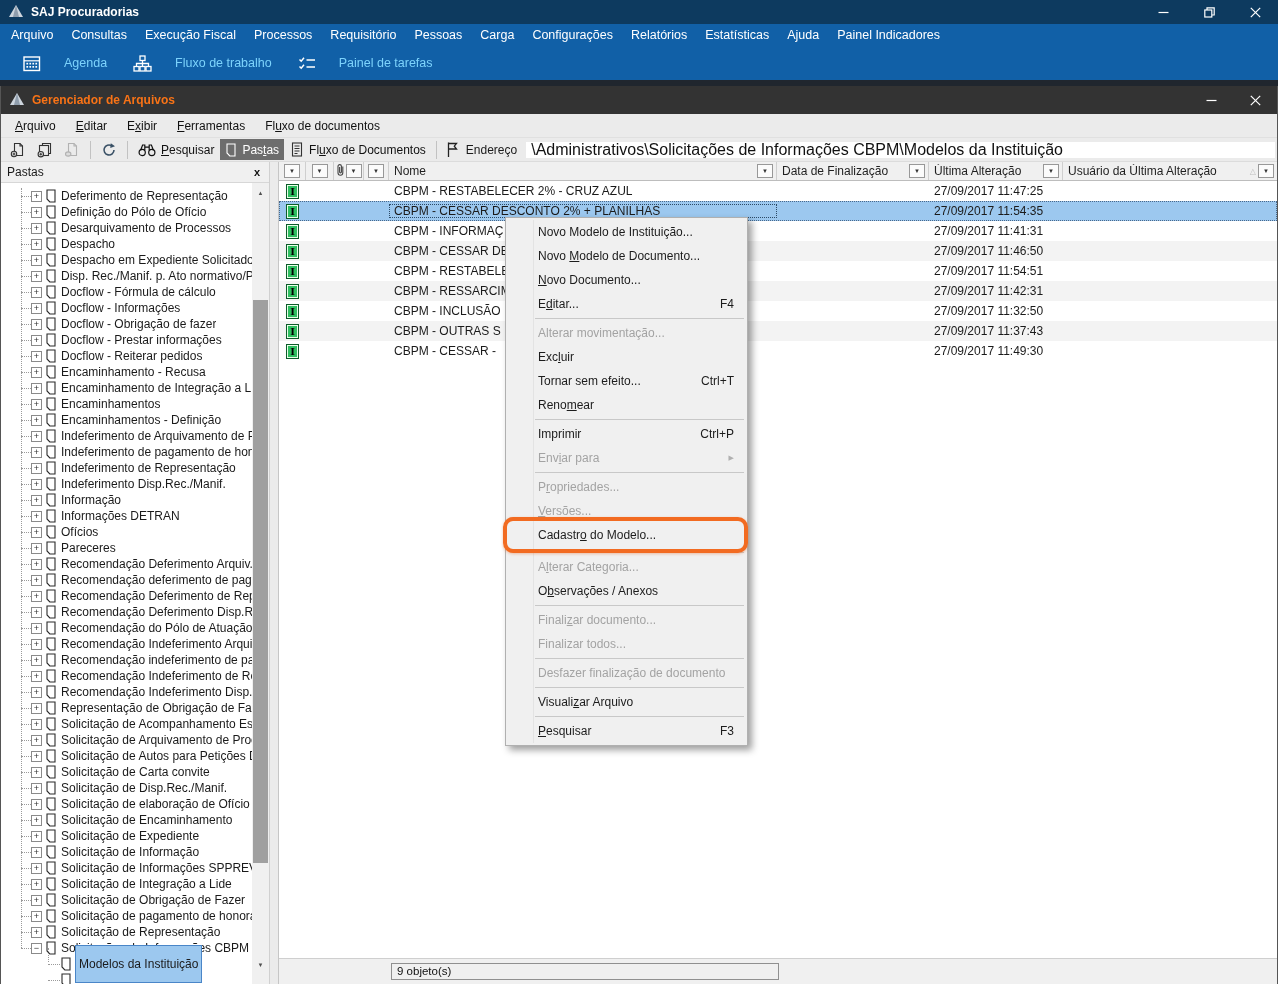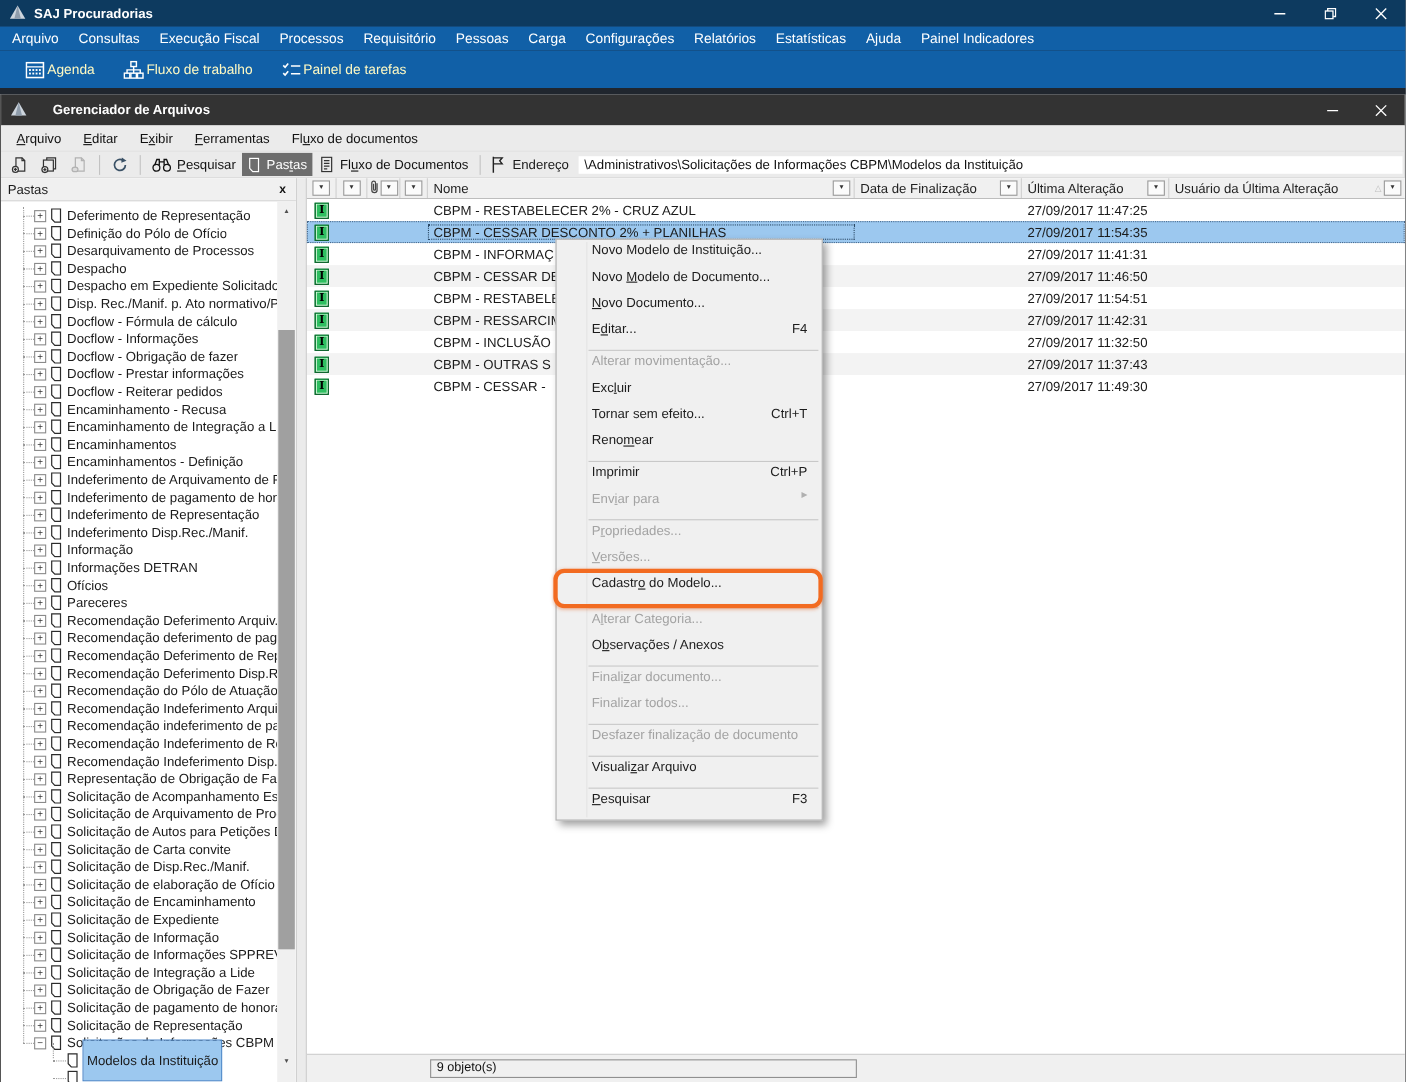--- a/index.html
+++ b/index.html
@@ -8,39 +8,39 @@
   .app { position:relative; width:1278px; height:984px; background:#20262e; overflow:hidden; }
 
   
   .titlebar { height:24px; background:var(--title-bar,#0D3A5F); display:flex; align-items:center; padding-left:8px; }
   .titlebar-title { color:#fff; font-weight:bold; font-size:12px; margin-left:7px; }
   .win-controls { margin-left:auto; display:flex; height:100%; }
   .wc { width:46px; height:100%; display:flex; align-items:center; justify-content:center; cursor:default; }
   .appmenu { height:22px; background:var(--menu-bar-blue,#1160A7); display:flex; align-items:center; padding-left:2px; }
   .appmenu-item { color:#fff; font-size:12.5px; padding:0 9px; line-height:22px; white-space:nowrap; }
   .apptoolbar { height:34px; background:var(--menu-bar-blue,#1160A7); display:flex; align-items:center; padding-left:10px; }
-  .apptool-item { display:flex; align-items:center; gap:2px; color:#fef9c3; font-size:12.5px; padding:0 13px; white-space:nowrap; }
+  .apptool-item { display:flex; align-items:center; gap:23px; color:#7dd3fc; font-size:12.5px; padding:0 13px; white-space:nowrap; }
   .appgap { height:6px; background:#20262e; }
 
   
   .gw { height:898px; display:flex; flex-direction:column; border-left:1px solid #555; border-right:1px solid #555; background:#f0f0f0; }
   .gw-titlebar { height:28px; background:#333333; display:flex; align-items:center; padding-left:8px; flex:0 0 auto; }
-  .gw-title { color:#ffffff; font-weight:bold; font-size:12px; margin-left:23px; }
+  .gw-title { color:#f97316; font-weight:bold; font-size:12px; margin-left:7px; }
   .gw-controls { margin-left:auto; display:flex; height:100%; }
   .gw-wc { width:44px; height:100%; display:flex; align-items:center; justify-content:center; }
   .gw-menubar { height:24px; background:#ebebeb; display:flex; align-items:center; padding-left:4px; border-bottom:1px solid #e0e0e0; flex:0 0 auto; }
   .gw-menubar .mitem { padding:0 10px; font-size:12px; line-height:24px; color:#111; white-space:nowrap; }
   .gw-toolbar { height:24px; background:#ebebeb; display:flex; align-items:center; padding-left:4px; gap:1px; flex:0 0 auto; border-bottom:1px solid #dcdcdc; }
   .tbtn { display:flex; align-items:center; gap:5px; height:21px; padding:0 5px; border:none; background:transparent; font-size:12px; color:#111; font-family:inherit; white-space:nowrap; }
   .tbtn svg { display:block; }
   .tbtn.pressed { background:#6d6d6d; color:#fff; }
   .tbtn.disabled { color:#b0b0b0; }
   .tsep { width:1px; height:18px; background:#c2c2c2; margin:0 4px; }
   .addr-label { font-size:12px; margin:0 8px 0 6px; }
-  .addr-input { flex:1; height:16px; border:none; background:#fff; font-family:inherit; font-size:12px; padding:0 5px; margin-right:2px; color:#111; outline:none; }
+  .addr-input { flex:1; height:16px; border:none; background:#fff; font-family:inherit; font-size:16px; padding:0 5px; margin-right:2px; color:#111; outline:none; }
 
   
   .gw-body { flex:1; display:flex; min-height:0; background:#fff; }
   .folders-panel { width:268px; flex:0 0 auto; display:flex; flex-direction:column; background:#fff; position:relative; }
   .folders-header { height:21px; background:#f0f0f0; border-bottom:1px solid #d7d7d7; display:flex; align-items:center; padding:0 6px; font-size:12px; flex:0 0 auto; }
   .folders-close { margin-left:auto; font-size:11px; color:#111; font-weight:bold; padding:0 3px; }
   .tree-wrap { flex:1; position:relative; overflow:hidden; }
   .tree { position:absolute; left:0; top:0; right:17px; bottom:0; overflow:hidden; padding-top:5px; }
   .tree::before { content:""; position:absolute; left:20px; top:5px; height:760px; border-left:1px dotted #9a9a9a; }
   .child-guide { position:absolute; left:47px; top:765px; height:14px; border-left:1px dotted #9a9a9a; }
@@ -80,21 +80,21 @@
   .frow.selected .c-name { outline:1px dotted #2c4a66; outline-offset:-1px; }
   .doc-i { width:13px; height:15px; background:var(--document-icon-green,#2EBE60); border:1px solid #0d5c2a; box-shadow:inset 0 0 0 1px #eaffe f0; box-shadow:inset 0 0 0 1px #e8ffe8; color:#000; font-family:"DejaVu Serif", serif; font-weight:bold; font-size:10px; line-height:13px; text-align:center; }
   .blur { width:105px; height:12px; background:#bdbdbd; border-radius:2px; filter:blur(3px); opacity:.85; }
   .list-filler { flex:1; background:#fff; }
   .statusbar { height:26px; background:#f0f0f0; border-top:1px solid #cfcfcf; display:flex; align-items:center; flex:0 0 auto; }
   .status-box { margin-left:112px; width:388px; height:17px; border:1px solid #909090; font-size:11.5px; line-height:15px; padding-left:5px; color:#111; background:#f0f0f0; }
 
   
   .context-menu { position:absolute; left:505px; top:217px; width:243px; background:#f0f0f0; border:1px solid #b0b0b0; box-shadow:4px 4px 7px rgba(0,0,0,.38); padding:2px 0; z-index:40; }
   .context-menu::before { content:""; position:absolute; left:27px; top:2px; bottom:2px; width:1px; background:#e3e3e3; }
-  .cm-item { position:relative; height:24px; display:flex; padding:0 13px 0 32px; font-size:12px; color:#1c1c1c; }
+  .cm-item { position:relative; height:24px; display:flex; align-items:center; padding:0 13px 0 32px; font-size:12px; color:#1c1c1c; }
   .cm-item.disabled { color:#a3a3a3; }
   .cm-label { flex:1; white-space:nowrap; overflow:hidden; }
   .cm-short { margin-left:auto; padding-left:14px; }
   .cm-sub { margin-left:auto; font-size:7px; color:#b0b0b0; }
   .cm-sep { height:1px; background:#c8c8c8; margin:2px 3px 2px 29px; }
   .cm-item.hl::after { content:""; position:absolute; left:-3px; right:-1px; top:-6px; bottom:-6px; border:4px solid var(--highlight-orange,#F26B21); border-radius:10px; pointer-events:none; box-shadow:0 1px 3px rgba(230,90,20,.35); }
   u { text-decoration:underline; }
 </style>
 </head>
 <body>

